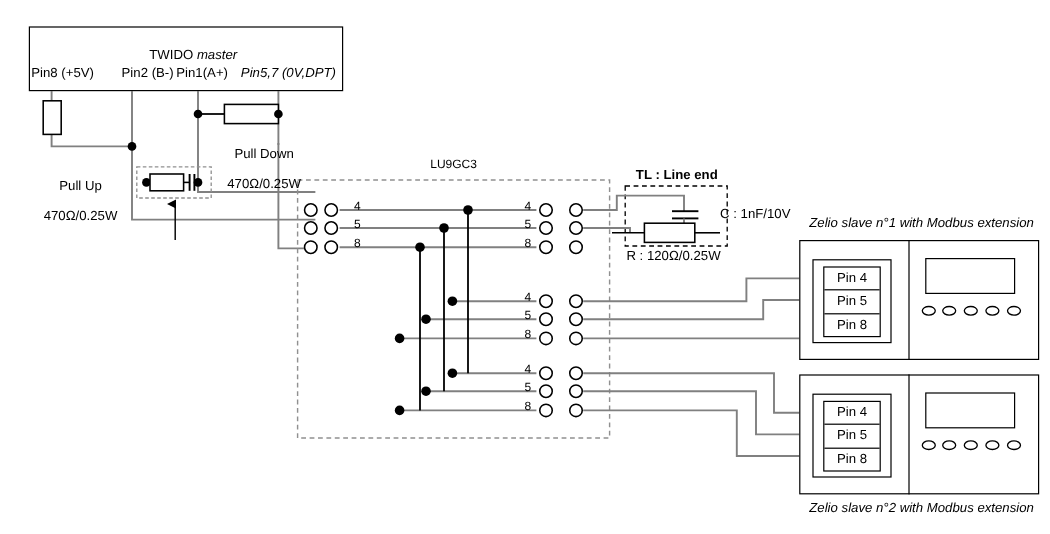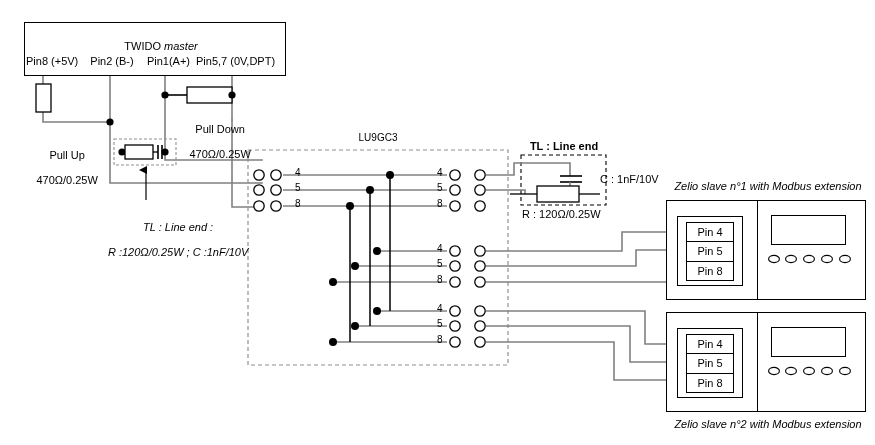--- a/index.html
+++ b/index.html
@@ -168,38 +168,34 @@
   </svg>
 
   <div style="position:absolute;left:24px;top:22px;width:262px;height:54px;
               border:1.4px solid #000;background:#fff;box-sizing:border-box;"></div>
 
   <div class="lbl t10 ctr" style="left:24px;top:27px;width:262px;">
     <span>TWIDO</span><span> </span><span class="ital">master</span>
   </div>
 
   <div class="lbl t8" style="left:26px;top:55px;width:52px;text-align:center;">Pin8 (+5V)</div>
-  <div class="lbl t8" style="left:86px;top:55px;width:52px;text-align:center;">Pin2 (B-)</div>
+  <div class="lbl t8" style="left:97px;top:55px;width:52px;text-align:center;">Pin2 (B-)</div>
   <div class="lbl t8" style="left:142px;top:55px;width:48px;text-align:right;">Pin1(A+)</div>
-  <div class="lbl t8" style="left:196px;top:55px;width:84px;text-align:left;">Pin5,7 (0V,DPT)</div>
+  <div class="lbl t8" style="left:196px;top:55px;width:84px;text-align:right;font-style:italic;">Pin5,7 (0V,DPT)</div>
 
   <div class="lbl t8 ctr" style="left:18px;top:136px;width:86px;">
     <span>Pull Up</span><br>
     <span>470Ω/0.25W</span>
   </div>
 
   <div class="lbl t8 ctr" style="left:168px;top:110px;width:92px;">
     <span>Pull Down</span><br>
     <span>470Ω/0.25W</span>
   </div>
 
-  <div class="lbl t8 ctr ital" style="left:72px;top:208px;width:200px;">
-    <span>TL : Line end :</span><br>
-    <span>R :120Ω/0.25W ; C :1nF/10V</span>
-  </div>
 
   <div class="lbl t9 ctr" style="left:318px;top:132px;width:120px;">LU9GC3</div>
 
   <div class="lbl t9" style="left:295px;top:167px;">4</div>
   <div class="lbl t9" style="left:295px;top:182px;">5</div>
   <div class="lbl t9" style="left:295px;top:198px;">8</div>
   <div class="lbl t9" style="left:437px;top:167px;">4</div>
   <div class="lbl t9" style="left:437px;top:182px;">5</div>
   <div class="lbl t9" style="left:437px;top:198px;">8</div>
 

